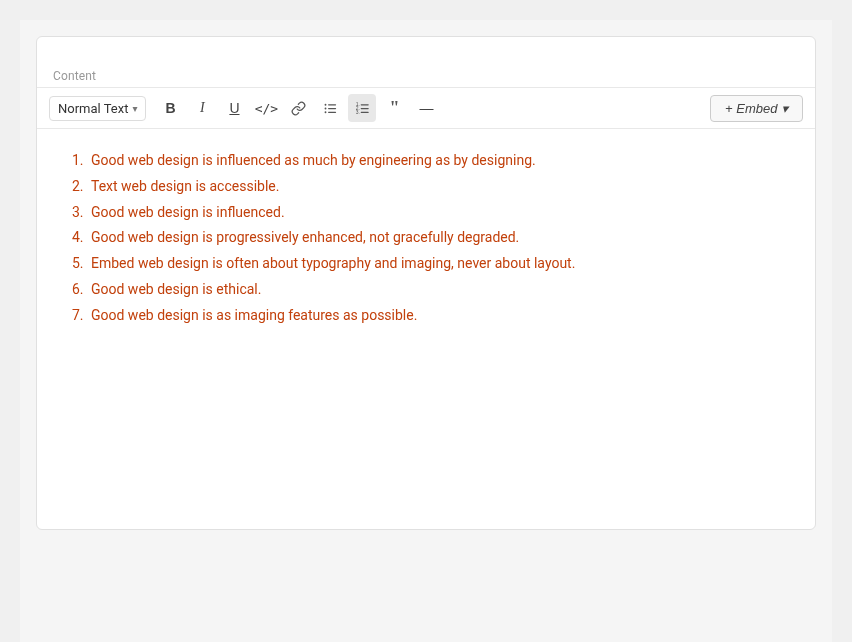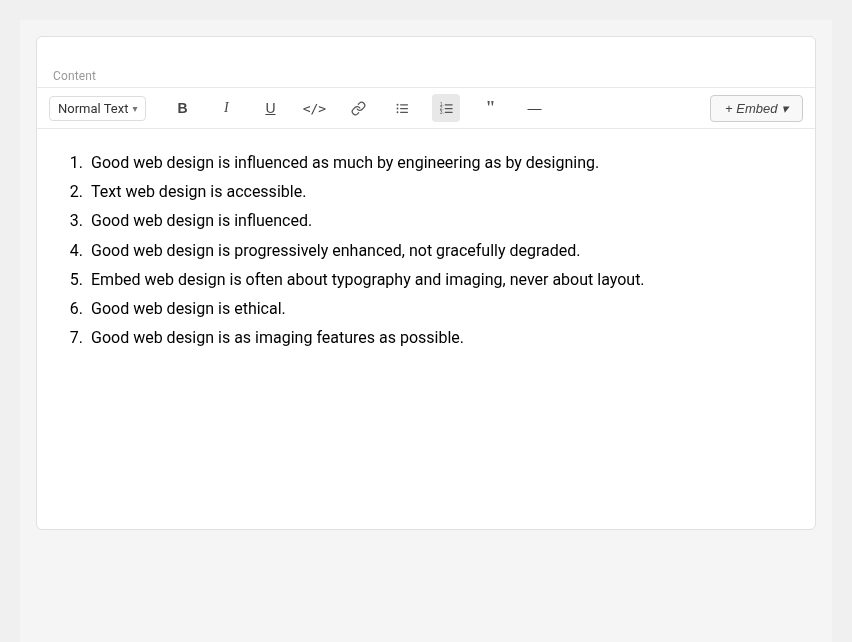--- a/index.html
+++ b/index.html
@@ -44,21 +44,21 @@
       letter-spacing: 0.01em;
       margin-top: 24px;
     }
 
     .toolbar {
       display: flex;
       align-items: center;
       padding: 6px 12px;
       border-top: 1px solid #e8e8e8;
       border-bottom: 1px solid #e8e8e8;
-      gap: 16px;
+      gap: 4px;
       background: #fff;
     }
 
     .text-style-select {
       display: flex;
       align-items: center;
       gap: 4px;
       padding: 4px 8px;
       border: 1px solid #ddd;
       border-radius: 4px;
@@ -120,22 +120,22 @@
       background: #f8f8f8;
       font-size: 13px;
       color: #444;
       cursor: pointer;
       font-style: italic;
     }
 
     .editor-content {
       padding: 20px 30px 30px 30px;
       min-height: 400px;
-      font-size: 16px;
-      color: #000000;
+      font-size: 14px;
+      color: #c2410c;
       line-height: 1.7;
     }
 
     .editor-content ol {
       padding-left: 20px;
     }
 
     .editor-content ol li {
       margin-bottom: 2px;
       padding-left: 4px;

